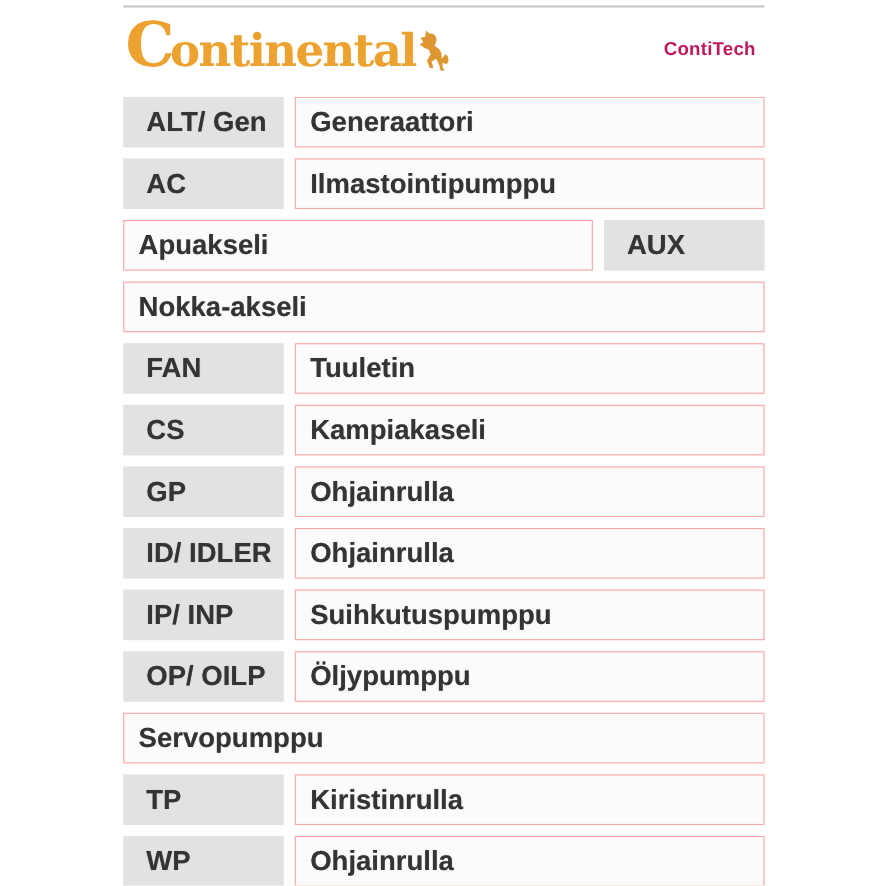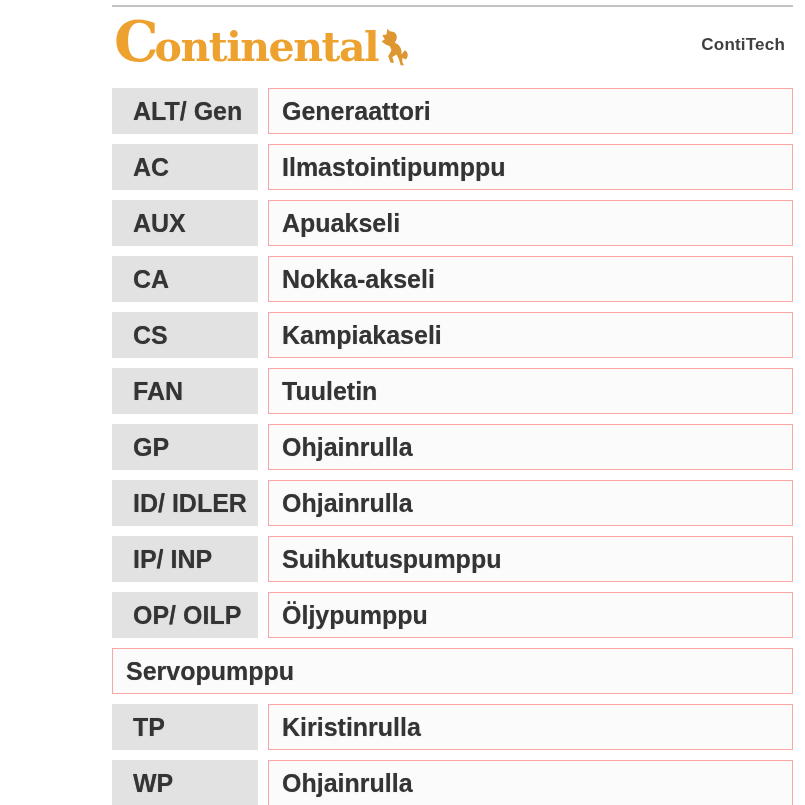--- a/index.html
+++ b/index.html
@@ -10,21 +10,21 @@
     overflow: hidden;
   }
   .page {
     position: relative;
     width: 805px; height: 805px;
     background: #ffffff;
   }
   .content {
     position: absolute;
     left: 112px; top: 5px;
-    width: 681px;
+    width: 583px;
   }
   .top-rule {
     height: 0;
     border-top: 2px solid #c3c3c3;
   }
   
   .header {
     position: relative;
     height: 81px;
     background: #ffffff;
@@ -106,53 +106,52 @@
     <div class="top-rule"></div>
 
     <div class="header">
       <div class="logo" style="color: rgb(237, 161, 47);">
         <span class="logo-initial">C</span><span class="logo-rest">ontinental</span><span class="horse">
           <svg width="30" height="40" viewBox="0 0 36 46" xmlns="http://www.w3.org/2000/svg">
             <path fill="#dd9630" d="M10 1 L13 4 L18 5 C21 7 22 10 21 14 L19 18 C24 20 27 24 27 29 L27 32 L31 27 C35 29 36 35 32 38 L28 36 L28 41 L30 45 L26 45 L24 38 L21 32 L16 35 L18 42 L14 42 L11 34 L15 27 L13 22 L8 20 L3 16 L7 14 L4 9 L9 8 Z"></path>
           </svg>
         </span>
       </div>
-      <div class="brand" style="color: #404040;">ContiTech</div>
+      <div class="brand" style="color: #be185d;">ContiTech</div>
     </div>
 
     <div class="glossary">
   <div class="grow">
     <div class="cell cell-code">ALT/ Gen</div>
     <div class="cell cell-label">Generaattori</div>
   </div>
 
   <div class="grow">
     <div class="cell cell-code">AC</div>
     <div class="cell cell-label">Ilmastointipumppu</div>
   </div>
 
   <div class="grow">
+    <div class="cell cell-label">Apuakseli</div>
     <div class="cell cell-code">AUX</div>
-    <div class="cell cell-label">Apuakseli</div>
   </div>
 
 
   <div class="grow">
-    <div class="cell cell-code">CA</div>
     <div class="cell cell-label">Nokka-akseli</div>
+  </div>
+
+  <div class="grow">
+    <div class="cell cell-code">FAN</div>
+    <div class="cell cell-label">Tuuletin</div>
   </div>
 
   <div class="grow">
     <div class="cell cell-code">CS</div>
     <div class="cell cell-label">Kampiakaseli</div>
-  </div>
-
-  <div class="grow">
-    <div class="cell cell-code">FAN</div>
-    <div class="cell cell-label">Tuuletin</div>
   </div>
 
   <div class="grow">
     <div class="cell cell-code">GP</div>
     <div class="cell cell-label">Ohjainrulla</div>
   </div>
 
   <div class="grow">
     <div class="cell cell-code">ID/ IDLER</div>
     <div class="cell cell-label">Ohjainrulla</div>

